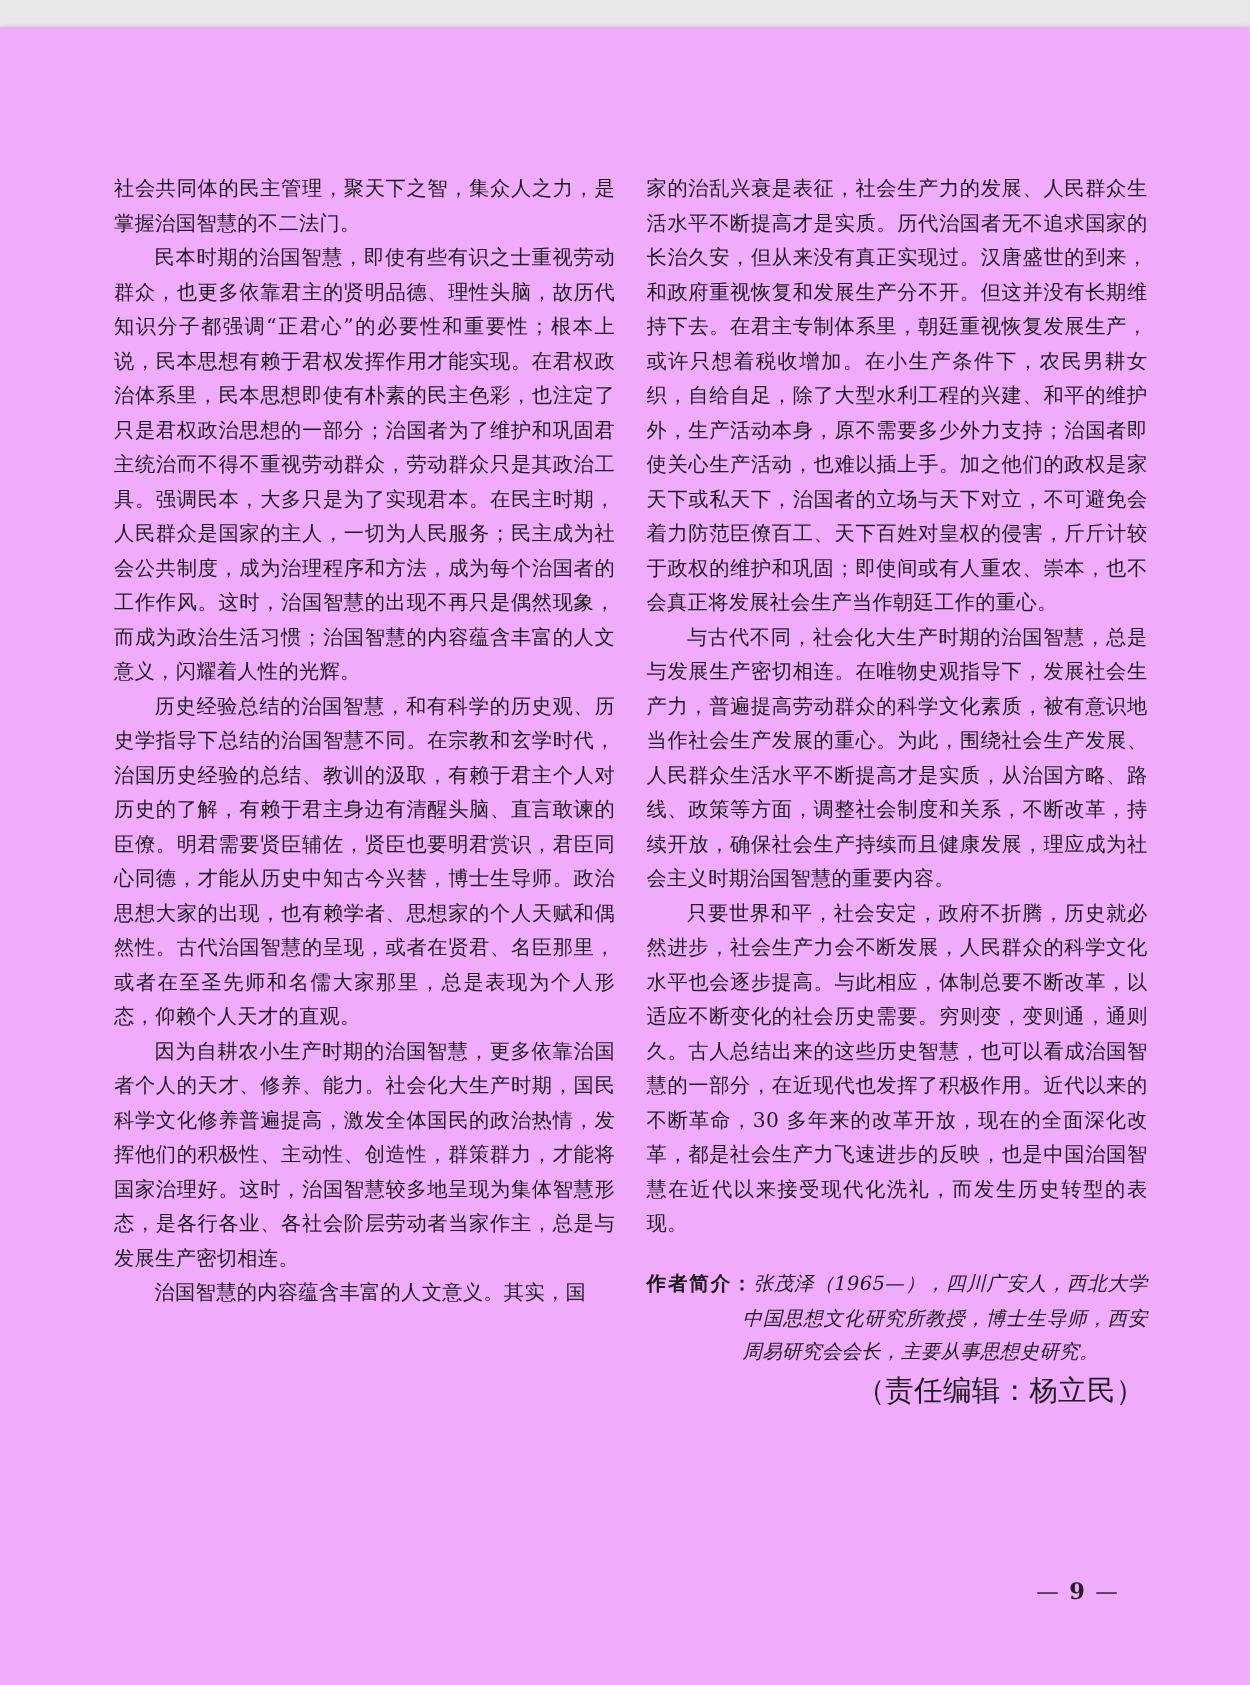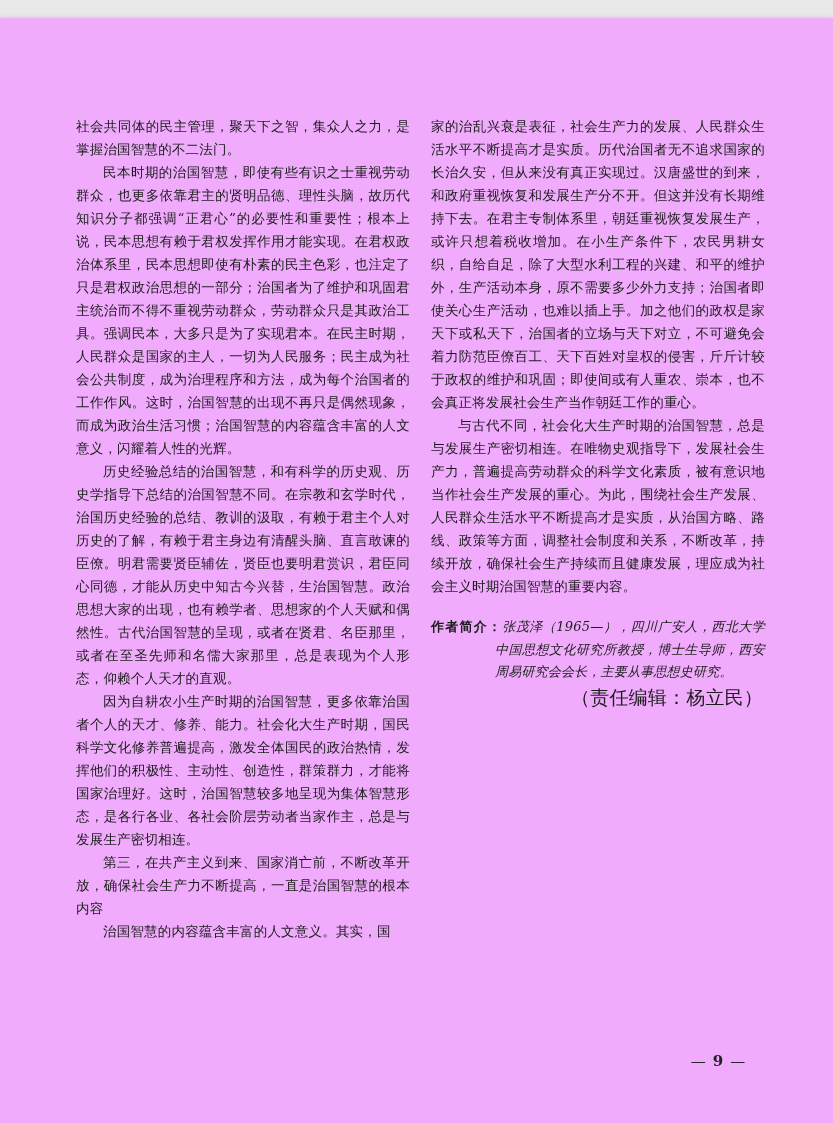--- a/index.html
+++ b/index.html
@@ -50,29 +50,29 @@
 </head>
 <body>
 
 <div class="page">
 
   <div class="columns">
 
     <div class="col">
       <p>社会共同体的民主管理，聚天下之智，集众人之力，是掌握治国智慧的不二法门。</p>
       <p class="ind">民本时期的治国智慧，即使有些有识之士重视劳动群众，也更多依靠君主的贤明品德、理性头脑，故历代知识分子都强调“正君心”的必要性和重要性；根本上说，民本思想有赖于君权发挥作用才能实现。在君权政治体系里，民本思想即使有朴素的民主色彩，也注定了只是君权政治思想的一部分；治国者为了维护和巩固君主统治而不得不重视劳动群众，劳动群众只是其政治工具。强调民本，大多只是为了实现君本。在民主时期，人民群众是国家的主人，一切为人民服务；民主成为社会公共制度，成为治理程序和方法，成为每个治国者的工作作风。这时，治国智慧的出现不再只是偶然现象，而成为政治生活习惯；治国智慧的内容蕴含丰富的人文意义，闪耀着人性的光辉。</p>
-      <p class="ind">历史经验总结的治国智慧，和有科学的历史观、历史学指导下总结的治国智慧不同。在宗教和玄学时代，治国历史经验的总结、教训的汲取，有赖于君主个人对历史的了解，有赖于君主身边有清醒头脑、直言敢谏的臣僚。明君需要贤臣辅佐，贤臣也要明君赏识，君臣同心同德，才能从历史中知古今兴替，生治国智慧。政治思想大家的出现，也有赖学者、思想家的个人天赋和偶然性。古代治国智慧的呈现，或者在贤君、名臣那里，或者在至圣先师和名儒大家那里，总是表现为个人形态，仰赖个人天才的直观。</p>
+      <p class="ind">历史经验总结的治国智慧，和有科学的历史观、历史学指导下总结的治国智慧不同。在宗教和玄学时代，治国历史经验的总结、教训的汲取，有赖于君主个人对历史的了解，有赖于君主身边有清醒头脑、直言敢谏的臣僚。明君需要贤臣辅佐，贤臣也要明君赏识，君臣同心同德，才能从历史中知古今兴替，博士生导师。政治思想大家的出现，也有赖学者、思想家的个人天赋和偶然性。古代治国智慧的呈现，或者在贤君、名臣那里，或者在至圣先师和名儒大家那里，总是表现为个人形态，仰赖个人天才的直观。</p>
       <p class="ind">因为自耕农小生产时期的治国智慧，更多依靠治国者个人的天才、修养、能力。社会化大生产时期，国民科学文化修养普遍提高，激发全体国民的政治热情，发挥他们的积极性、主动性、创造性，群策群力，才能将国家治理好。这时，治国智慧较多地呈现为集体智慧形态，是各行各业、各社会阶层劳动者当家作主，总是与发展生产密切相连。</p>
-      <p class="ind">第三，在共产主义到来、国家消亡前，不断改革开放，确保社会生产力不断提高，一直是治国智慧的根本内容</p>
       <p class="ind">治国智慧的内容蕴含丰富的人文意义。其实，国</p>
     </div>
 
     <div class="col">
       <p>家的治乱兴衰是表征，社会生产力的发展、人民群众生活水平不断提高才是实质。历代治国者无不追求国家的长治久安，但从来没有真正实现过。汉唐盛世的到来，和政府重视恢复和发展生产分不开。但这并没有长期维持下去。在君主专制体系里，朝廷重视恢复发展生产，或许只想着税收增加。在小生产条件下，农民男耕女织，自给自足，除了大型水利工程的兴建、和平的维护外，生产活动本身，原不需要多少外力支持；治国者即使关心生产活动，也难以插上手。加之他们的政权是家天下或私天下，治国者的立场与天下对立，不可避免会着力防范臣僚百工、天下百姓对皇权的侵害，斤斤计较于政权的维护和巩固；即使间或有人重农、崇本，也不会真正将发展社会生产当作朝廷工作的重心。</p>
       <p class="ind">与古代不同，社会化大生产时期的治国智慧，总是与发展生产密切相连。在唯物史观指导下，发展社会生产力，普遍提高劳动群众的科学文化素质，被有意识地当作社会生产发展的重心。为此，围绕社会生产发展、人民群众生活水平不断提高才是实质，从治国方略、路线、政策等方面，调整社会制度和关系，不断改革，持续开放，确保社会生产持续而且健康发展，理应成为社会主义时期治国智慧的重要内容。</p>
+      <p class="ind">只要世界和平，社会安定，政府不折腾，历史就必然进步，社会生产力会不断发展，人民群众的科学文化水平也会逐步提高。与此相应，体制总要不断改革，以适应不断变化的社会历史需要。穷则变，变则通，通则久。古人总结出来的这些历史智慧，也可以看成治国智慧的一部分，在近现代也发挥了积极作用。近代以来的不断革命，30 多年来的改革开放，现在的全面深化改革，都是社会生产力飞速进步的反映，也是中国治国智慧在近代以来接受现代化洗礼，而发生历史转型的表现。</p>
 
       <div class="bio"><span class="bio-label">作者简介：</span><span>张茂泽（1965—），四川广安人，西北大学中国思想文化研究所教授，博士生导师，西安周易研究会会长，主要从事思想史研究。</span></div>
 
       <div class="editor">（责任编辑：杨立民）</div>
     </div>
 
   </div>
 
   <div class="pageno"><span class="dash">—</span><span class="num">9</span><span class="dash">—</span></div>
 

